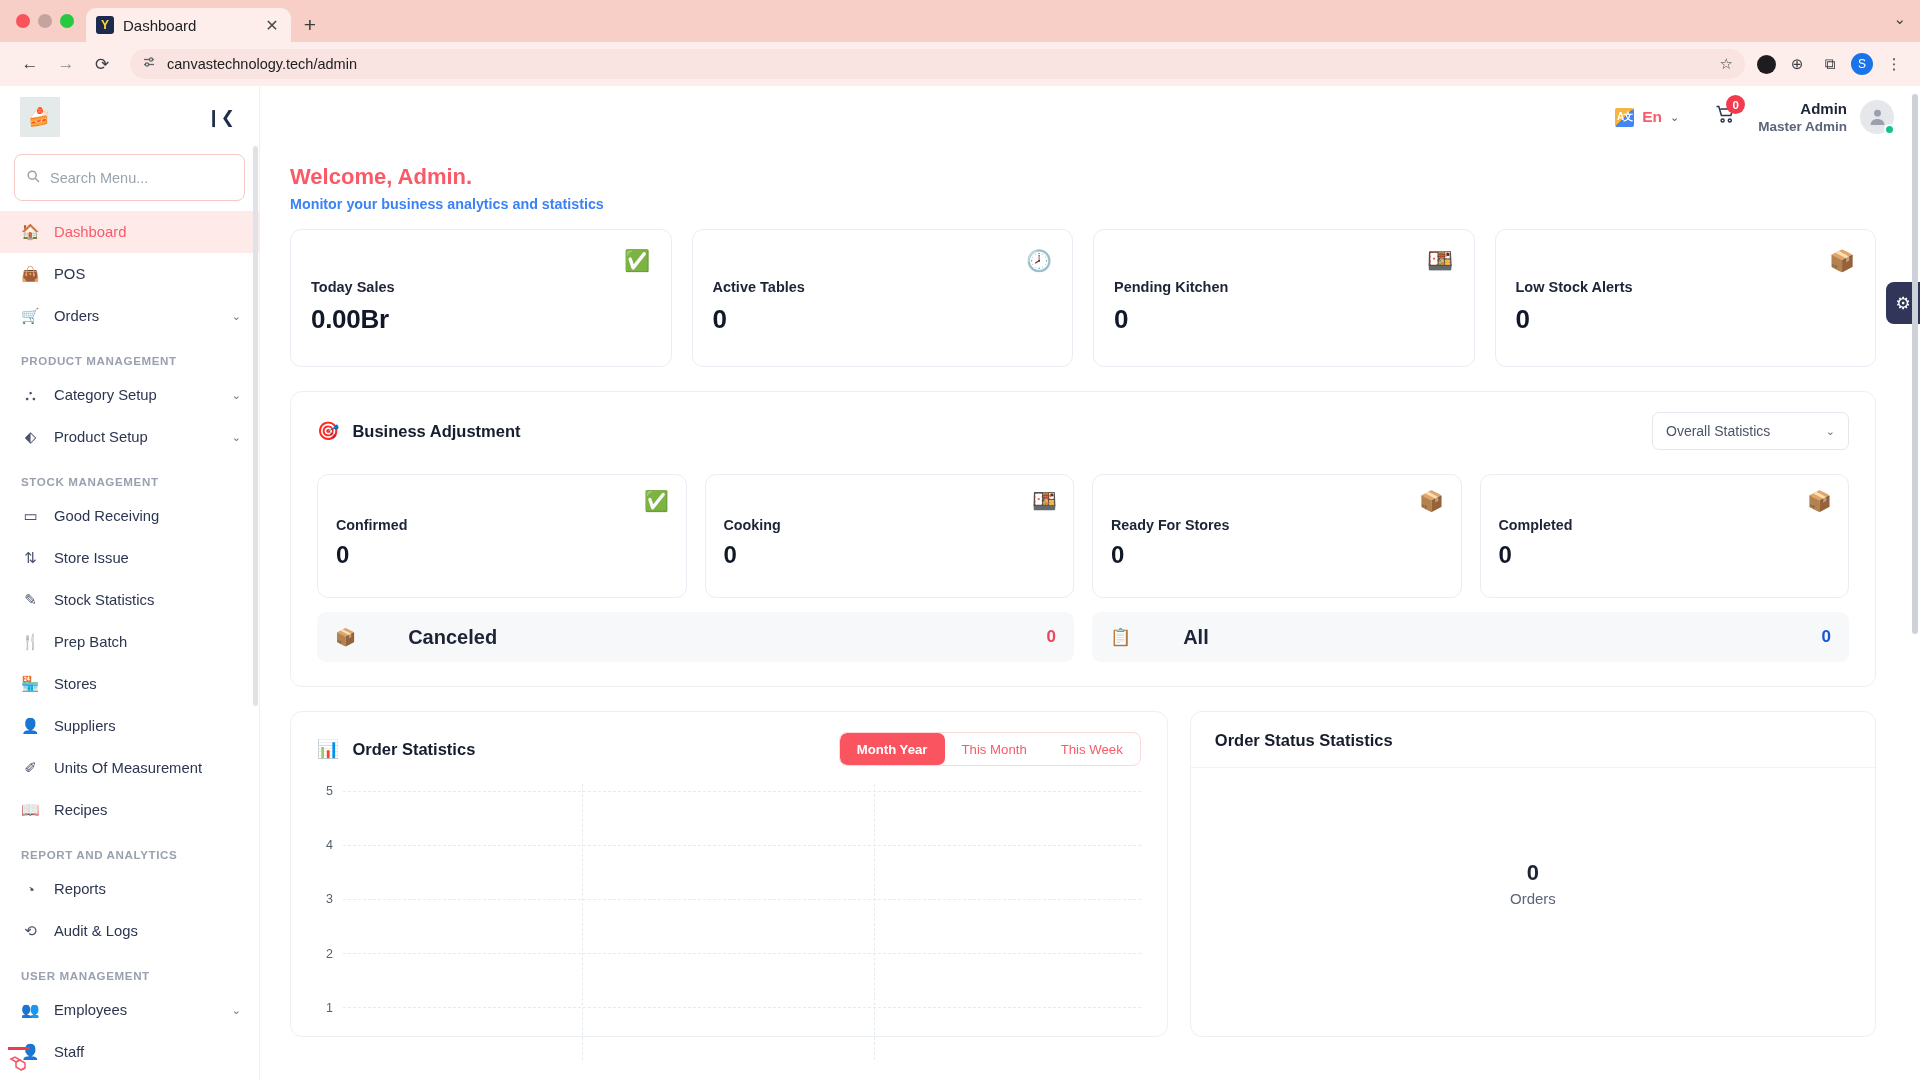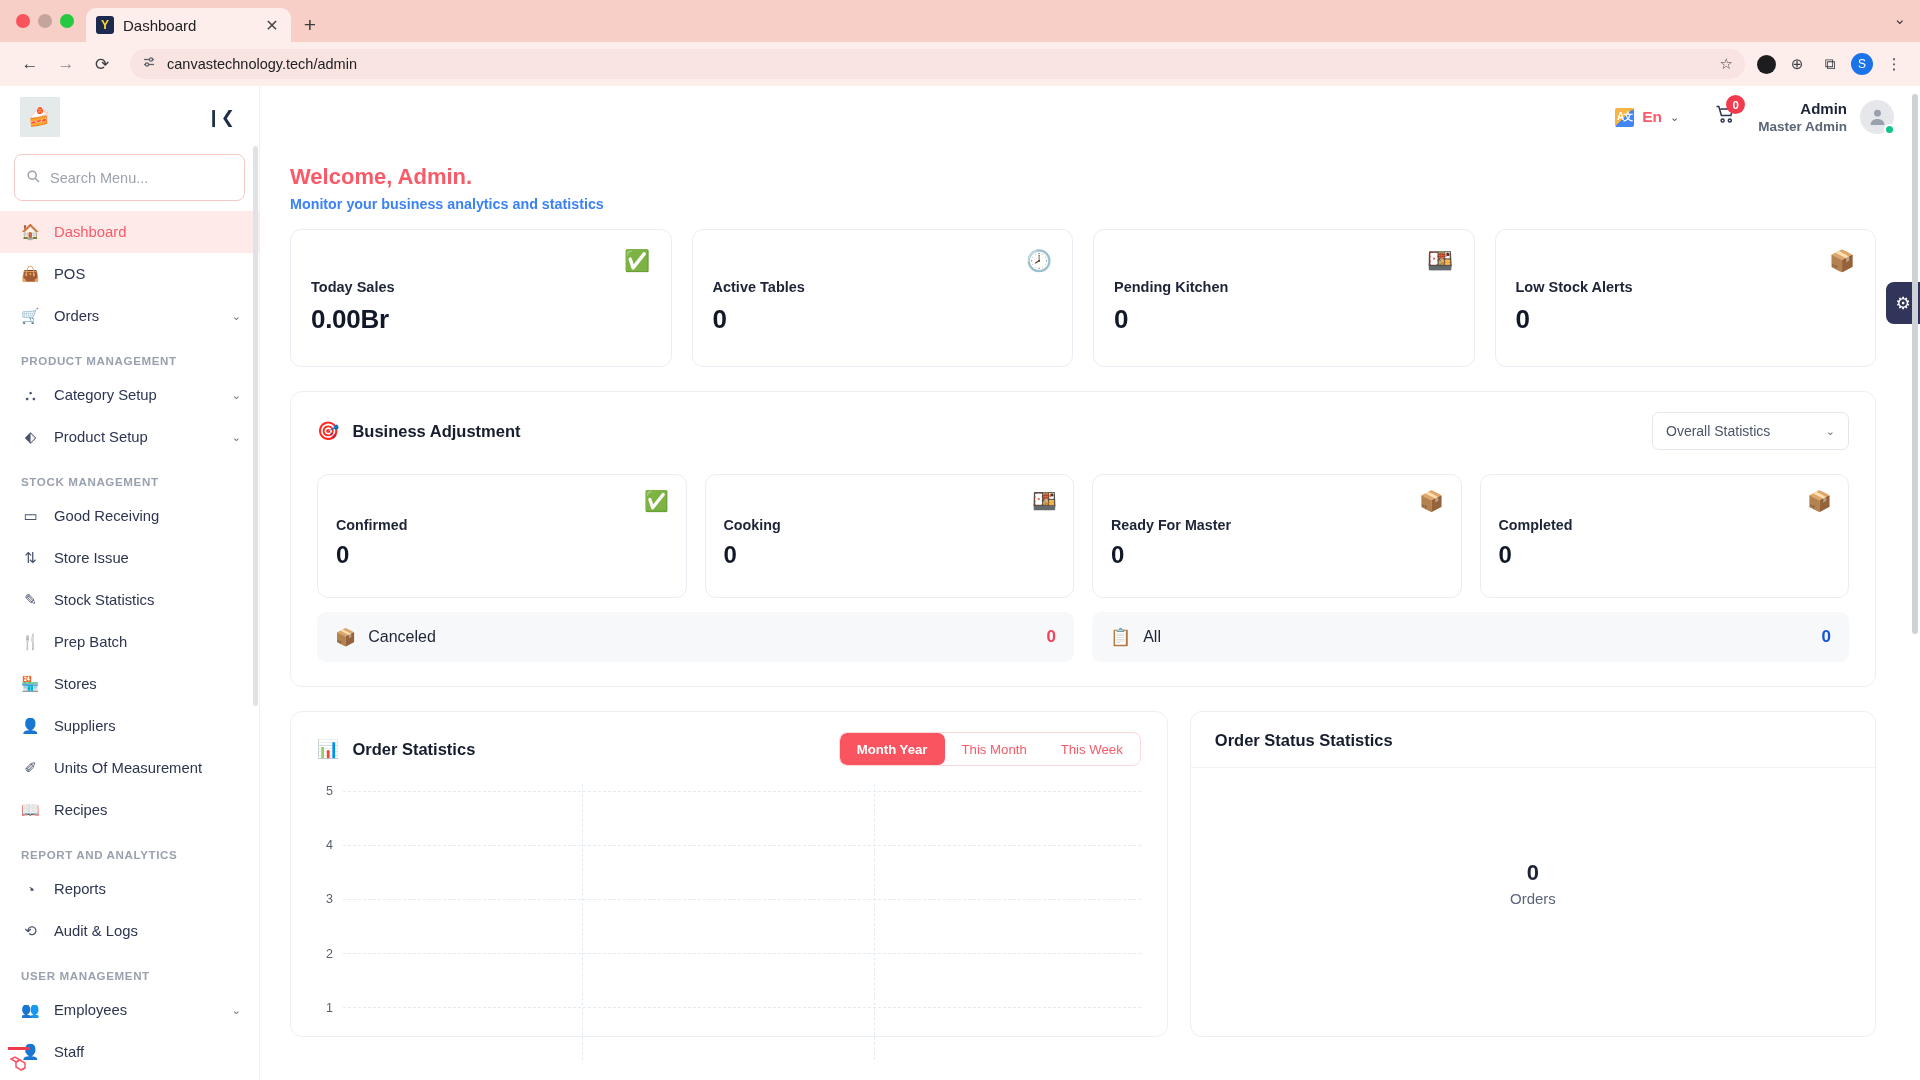--- a/index.html
+++ b/index.html
@@ -191,21 +191,21 @@
   .ba-card .val { font-size: 24px; font-weight: bold; color: #111827; margin-top: 8px; }
   .ba-card .badge-ic {
     position: absolute; top: 14px; right: 16px; font-size: 20px;
   }
   .ba-row2 { display: flex; gap: 18px; padding: 14px 26px 24px; }
   .ba-pill {
     flex: 1; height: 50px; background: #f7f8fa; border-radius: 9px;
     display: flex; align-items: center; padding: 0 18px; gap: 12px;
   }
   .ba-pill .ic { font-size: 17px; }
-  .ba-pill .lbl { font-size: 16px; font-weight: normal; color: #1d2436; flex: 1; }
+  .ba-pill .lbl { font-size: 20px; font-weight: bold; color: #1d2436; flex: 1; margin-left: 40px; }
   .ba-pill .num { font-size: 17px; font-weight: bold; }
 
   .lower { display: flex; gap: 22px; margin-top: 24px; }
   .os-panel { flex: 1.28; border: 1px solid #eceff3; border-radius: 12px; background: #fff; }
   .os-head { display: flex; align-items: center; justify-content: space-between; padding: 20px 26px 0; }
   .seg {
     display: flex; border: 1px solid #fbd8da; border-radius: 8px; overflow: hidden; background: #fff;
   }
   .seg-btn {
     padding: 0 17px; height: 32px; display: flex; align-items: center; justify-content: center;
@@ -472,21 +472,21 @@
                 <div class="lab">Confirmed</div>
                 <div class="val">0</div>
               </div>
               <div class="ba-card">
                 <div class="badge-ic">🍱</div>
                 <div class="lab">Cooking</div>
                 <div class="val">0</div>
               </div>
               <div class="ba-card">
                 <div class="badge-ic">📦</div>
-                <div class="lab">Ready For Master</div>
+                <div class="lab">Ready For Stores</div>
                 <div class="val">0</div>
               </div>
               <div class="ba-card">
                 <div class="badge-ic">📦</div>
                 <div class="lab">Completed</div>
                 <div class="val">0</div>
               </div>
             </div>
           <div class="ba-row2" id="bapills">
               <div class="ba-pill">

